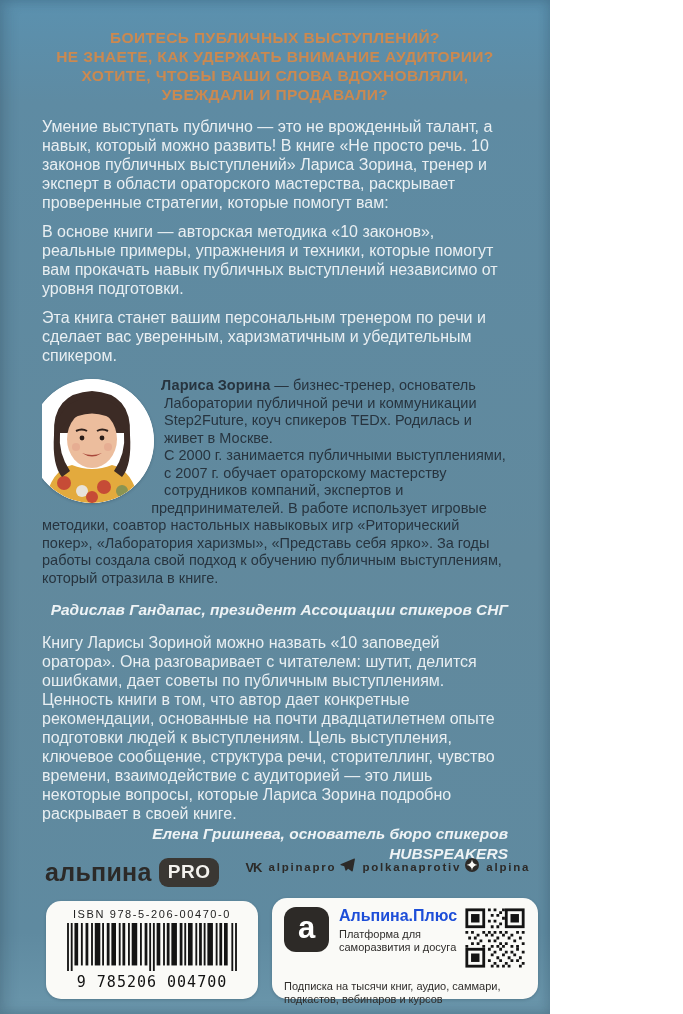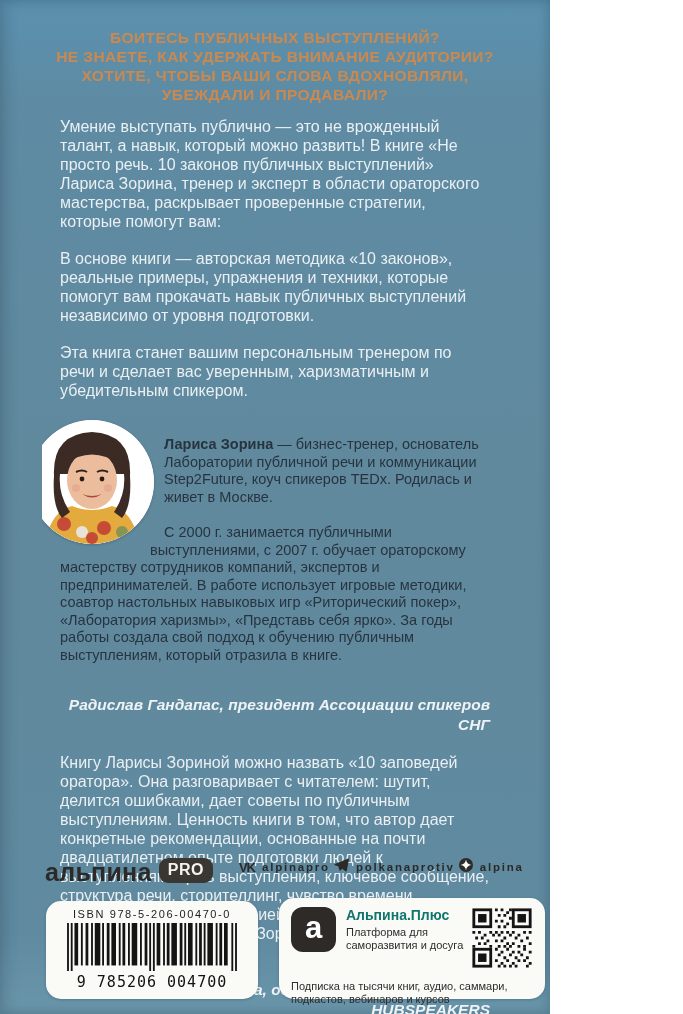--- a/index.html
+++ b/index.html
@@ -15,21 +15,21 @@
   .headline{
     text-align:center;
     color:#cb8950;
     font-weight:800;
     font-size:15.5px;
     line-height:19px;
     letter-spacing:.4px;
   }
   .headline span{display:block;}
   .body-text{color:#e9eff2;font-size:16px;line-height:19px;}
-  p{margin:18px;}
+  p{margin:0;}
   .intro{margin-top:13px;}
   .bullets{margin:9px 0 0 0;padding:0 0 0 30px;list-style:none;}
   .bullets li{position:relative;padding-left:14px;line-height:19px;}
   .bullets li::before{content:"·";position:absolute;left:0;top:0;font-weight:700;}
   .para{margin-top:10px;}
   .author{margin-top:12px;overflow:hidden;color:#27343f;font-size:14.5px;line-height:17.5px;}
   .portrait{
     float:left;width:124px;height:124px;border-radius:50%;
     shape-outside:circle(50%);shape-margin:12px;
     margin:2px 10px 4px -12px;
@@ -44,41 +44,41 @@
     font-weight:700;font-style:italic;
     color:#eef3f5;font-size:15.5px;line-height:20px;margin-top:1px;
   }
   .pubrow{
     position:absolute;left:45px;right:42px;top:858px;
     display:flex;align-items:flex-start;color:#2c2a28;
   }
   .publisher-name{font-size:25px;font-weight:800;letter-spacing:.3px;}
   .publisher-badge{
     margin-left:7px;background:#3a3733;color:#f4f2ee;
-    font-size:16px;font-weight:800;letter-spacing:.5px;
+    font-size:19px;font-weight:800;letter-spacing:.5px;
     padding:3px 9px 4px;border-radius:9px;
   }
   .socials{display:flex;align-items:center;margin-left:26px;gap:4px;}
   .social{display:flex;align-items:center;gap:7px;}
   .vk-glyph{font-weight:800;font-size:13px;letter-spacing:-1px;color:#2c2a28;}
   .handle{font-size:11.5px;font-weight:600;letter-spacing:1.8px;color:#2c2a28;}
-  .cards{position:absolute;left:46px;top:901px;display:flex;gap:21px;align-items:flex-start;justify-content:space-between;}
+  .cards{position:absolute;left:46px;top:901px;display:flex;gap:14px;align-items:flex-start;justify-content:space-between;}
   .card{background:#fafaf7;border-radius:15px;box-shadow:0 1px 3px rgba(20,40,55,.25);}
   .isbn-card{width:212px;height:98px;padding:7px 10px 6px;box-sizing:border-box;text-align:center;}
   .isbn-label{font-size:11px;letter-spacing:1.6px;color:#1c1c1c;}
   .barcode{margin:3px auto 0;width:184px;}
   .isbn-digits{font-family:"DejaVu Sans Mono",monospace;font-size:15px;color:#111;letter-spacing:1px;margin-top:-2px;}
   .plus-card{width:266px;height:101px;margin-top:-3px;padding:9px 12px 8px;box-sizing:border-box;}
   .plus-top{display:flex;gap:10px;}
   .app-icon{
     width:45px;height:45px;border-radius:12px;background:#2d2a27;flex:0 0 auto;
     color:#fff;font-weight:800;font-size:31px;line-height:41px;text-align:center;
   }
   .plus-texts{flex:1;min-width:0;}
-  .plus-title{font-size:14px;font-weight:800;color:#0f766e;}
+  .plus-title{font-size:16px;font-weight:800;color:#1d4ed8;}
   .plus-sub{font-size:11px;line-height:13px;color:#2f2d2b;margin-top:3px;width:120px;}
   .qr{flex:0 0 auto;width:62px;height:62px;}
   .plus-caption{font-size:11px;line-height:13px;color:#2f2d2b;margin-top:11px;}
 </style>
 </head>
 <body>
 
 <div class="page">
   <div class="content">
 

